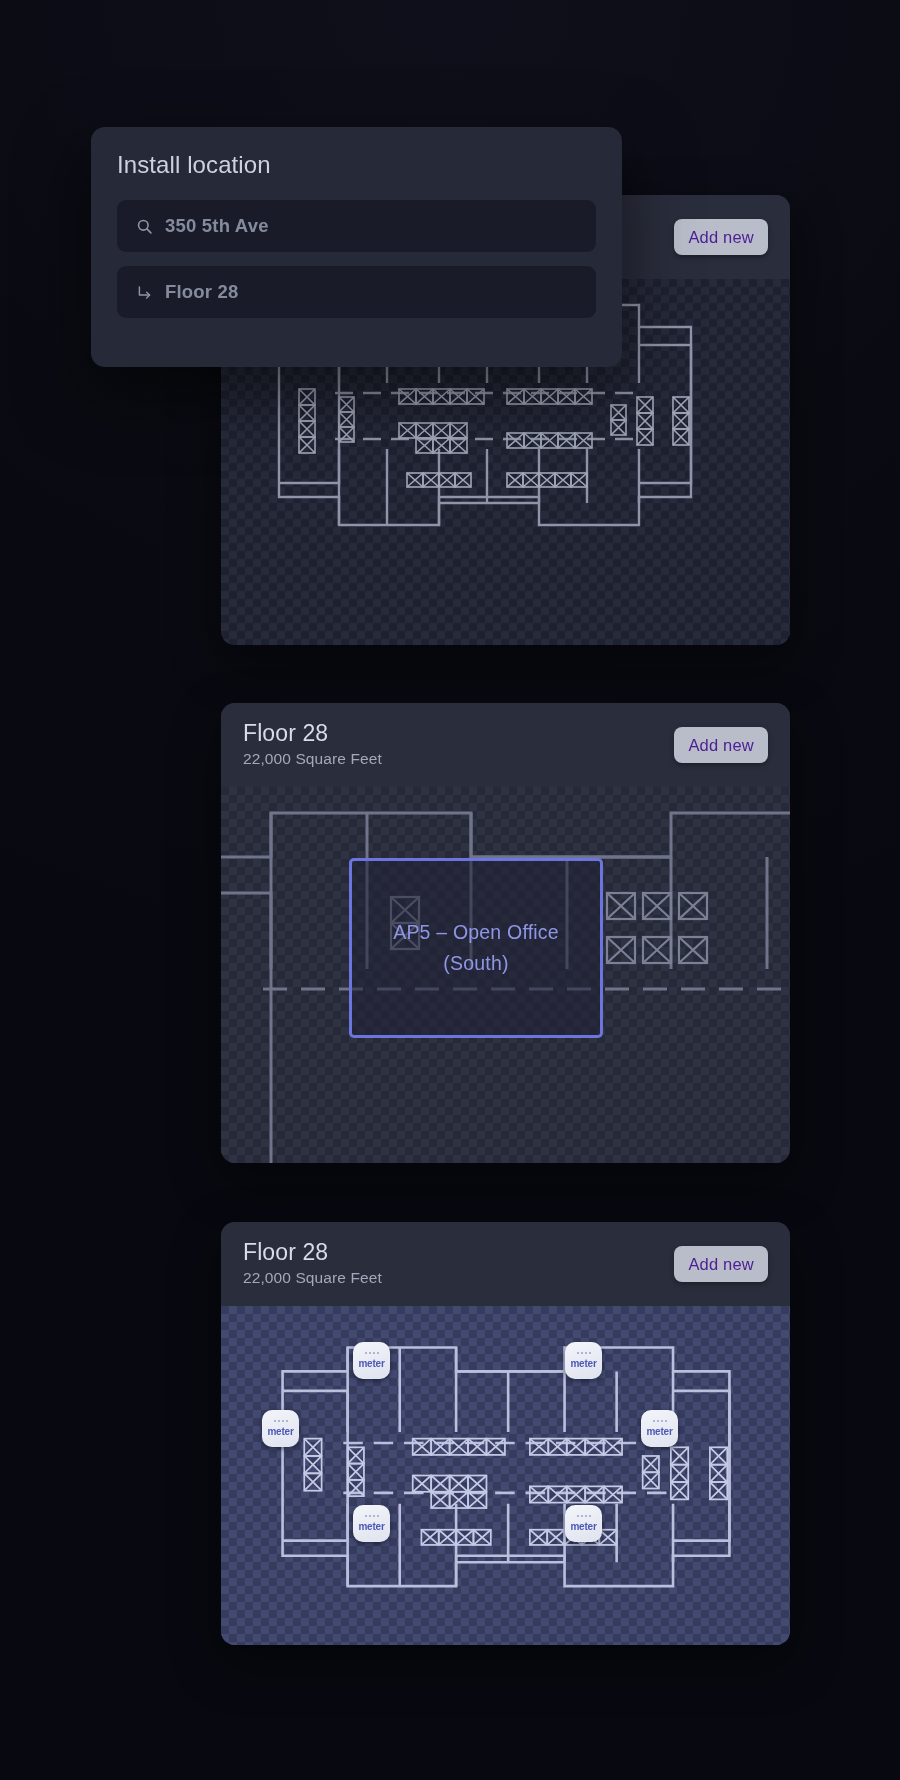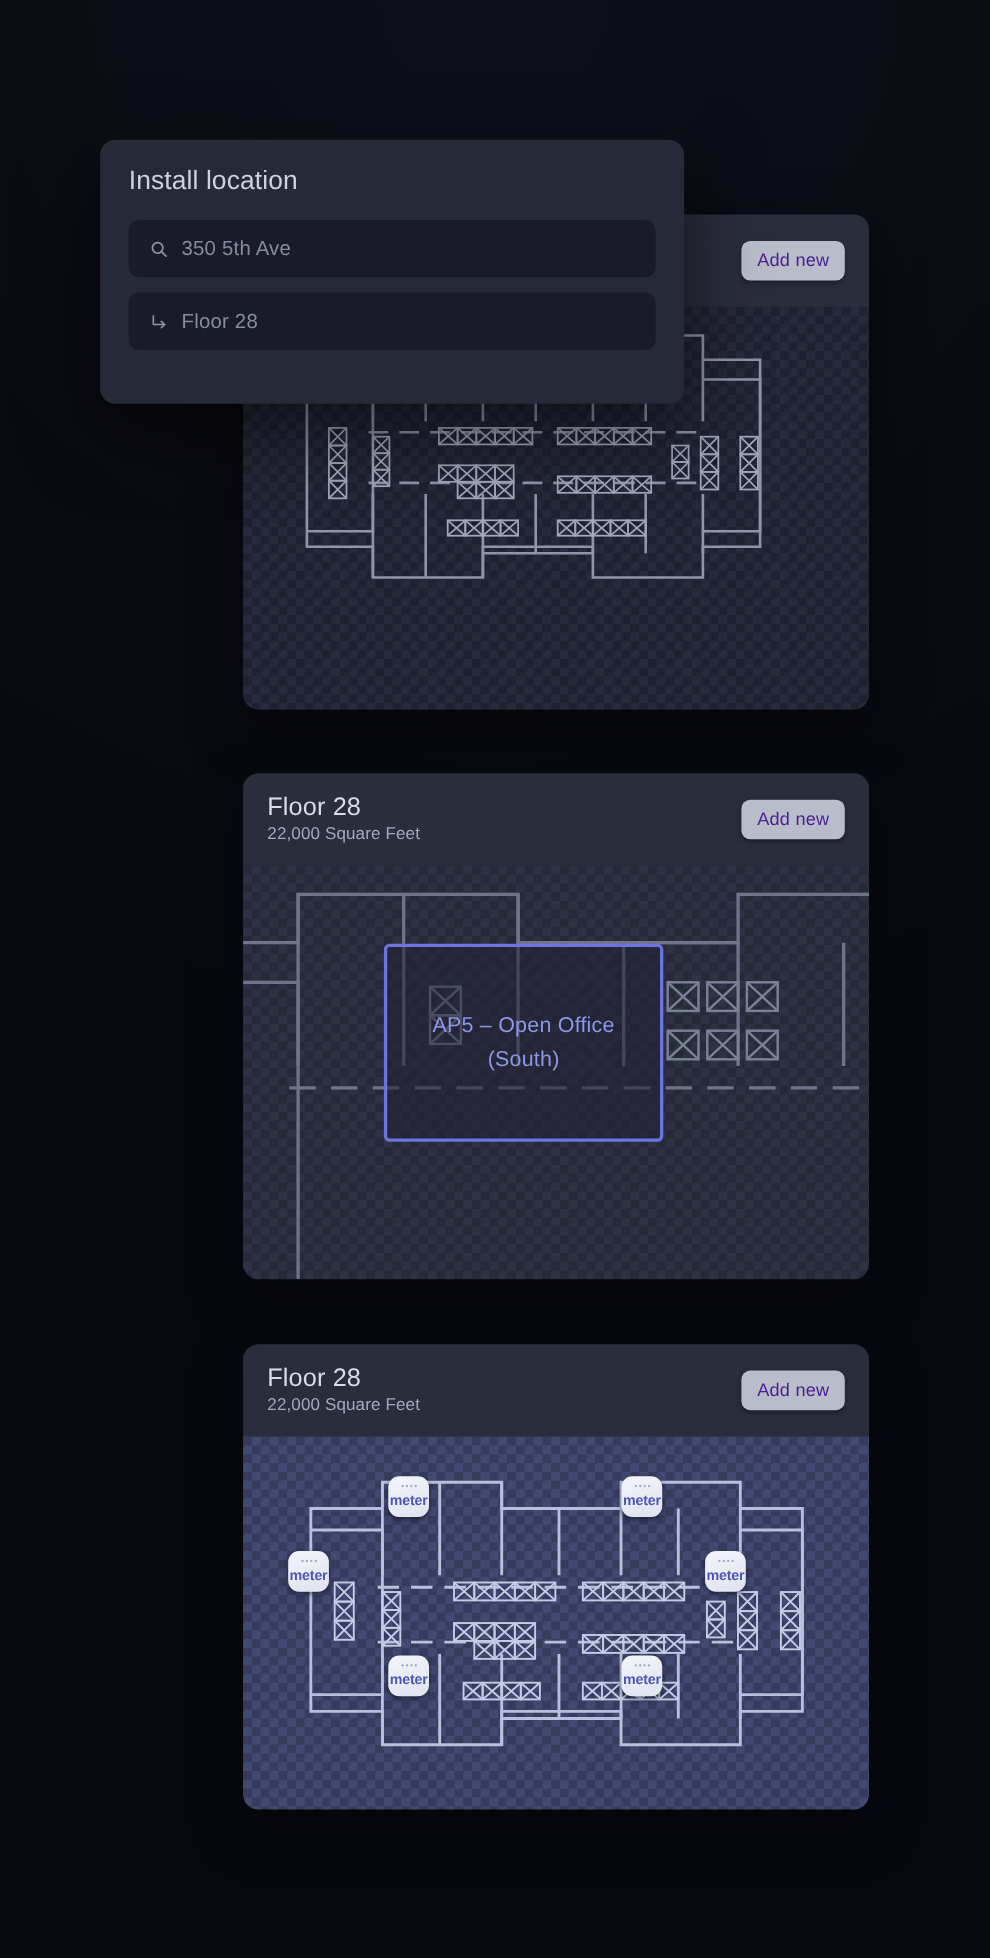--- a/index.html
+++ b/index.html
@@ -159,21 +159,21 @@
     gap: 2px;
     margin-bottom: 4px;
   }
   .ap-leds i {
     display: block;
     width: 2px; height: 2px;
     border-radius: 50%;
     background: #9aa1c4;
   }
   .ap-word {
-    font-size: 13px;
+    font-size: 10px;
     color: #4d57b5;
     letter-spacing: -.2px;
     font-weight: 700;
   }
 
   
   #install-panel {
     position: absolute;
     left: 91px;
     top: 93px;
@@ -208,20 +208,21 @@
     display: flex;
     align-items: center;
     justify-content: center;
     color: #8d93a6;
   }
   .field-text {
     margin-left: 10px;
     font-size: 18.5px;
     color: #858b9e;
     letter-spacing: .2px;
+    font-weight: bold;
   }
 
   
   .ghost {
     position: absolute;
     pointer-events: none;
     color: rgba(190,196,214,.045);
   }
   #ghost-title { left: 130px; top: 213px; font-size: 23px; }
   #ghost-sub   { left: 130px; top: 243px; font-size: 15.5px; }

